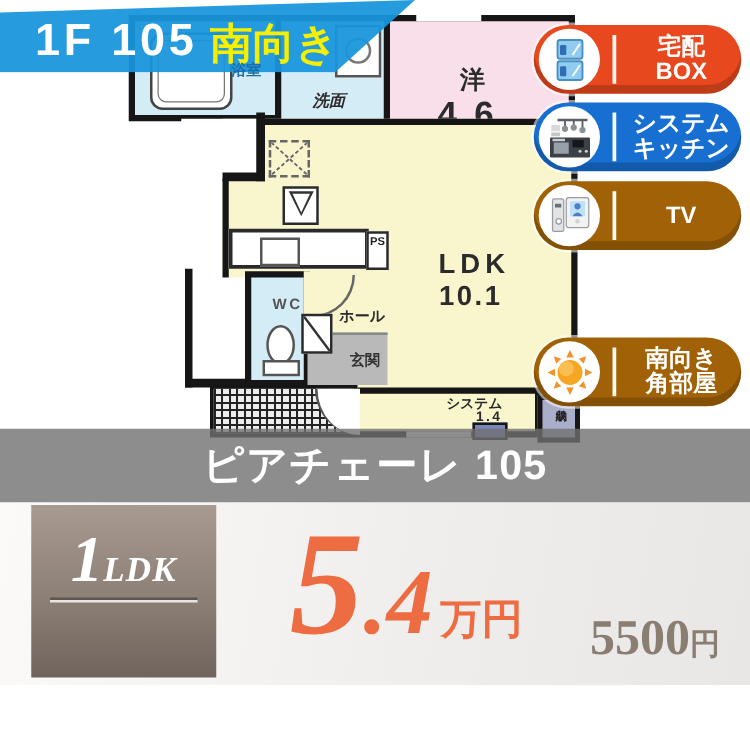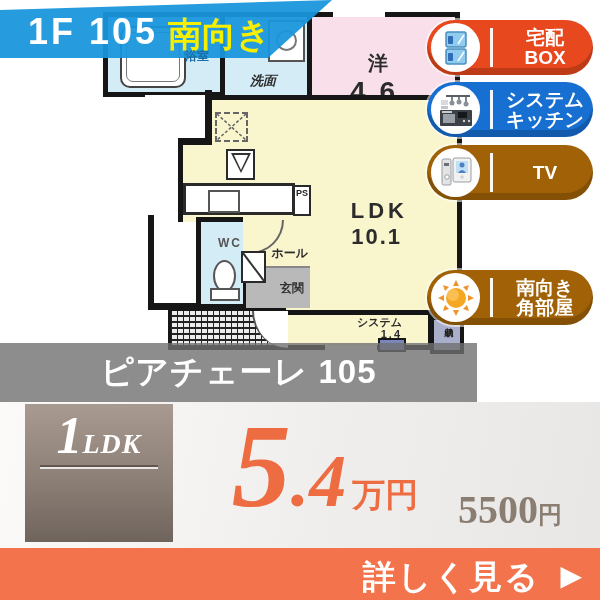--- a/index.html
+++ b/index.html
@@ -55,46 +55,46 @@
   .badge{position:absolute;left:427px;width:166px;height:55px;border-radius:28px;
          box-shadow:inset 0 -7px 0 rgba(0,0,0,0.18), 0 0 0 2px rgba(255,255,255,0.55);}
   .badge .circ{position:absolute;left:4px;top:3px;width:49px;height:49px;background:#fff;border-radius:50%;
                display:flex;align-items:center;justify-content:center;}
   .badge .sep{position:absolute;left:63px;top:8px;width:3px;height:39px;background:rgba(255,255,255,0.95);}
   .badge .txt{position:absolute;left:72px;top:0;width:92px;height:55px;display:flex;flex-direction:column;
               align-items:center;justify-content:center;color:#fff;font-weight:bold;font-size:19px;line-height:1.02;
               text-align:center;white-space:nowrap;}
   .b-red{background:#e8481e;}  .b-blue{background:#176fd2;}  .b-green{background:#a16207;}
   
-  .band{left:0;top:343px;width:477px;height:59px;background:rgba(112,112,112,0.80);
+  .band{left:0;top:343px;width:600px;height:59px;background:rgba(112,112,112,0.80);
         display:flex;align-items:center;justify-content:center;}
   .band span{color:#fff;font-size:33px;font-weight:bold;letter-spacing:1px;}
   
   .info{left:0;top:402px;width:600px;height:146px;background:linear-gradient(100deg,#fbfaf9 0%,#f0eeec 55%,#e9e7e5 100%);}
   .layoutbox{position:absolute;left:25px;top:2px;width:148px;height:138px;color:#fff;
              background:linear-gradient(180deg,#a89a90 0%,#8c7f76 55%,#6f645c 100%);
              font-family:"Liberation Serif","DejaVu Serif",serif;font-style:italic;text-align:center;}
-  .layoutbox .l1{margin-top:2px;}
+  .layoutbox .l1{margin-top:15px;}
   .layoutbox .l1 .big{font-size:52px;font-weight:bold;}
   .layoutbox .l1 .sm{font-size:28px;font-weight:bold;letter-spacing:1px;}
   .layoutbox .divider{margin:2px auto 0;width:118px;height:0;border-top:2px solid rgba(255,255,255,0.8);
                       box-shadow:0 -2px 0 rgba(60,50,45,0.55);}
   .layoutbox .l2 .big{font-size:44px;font-weight:bold;}
   .layoutbox .l2 .sm{font-size:26px;font-weight:bold;}
   .layoutbox .l2 .unit{font-size:18px;font-weight:bold;}
   .price{position:absolute;left:195px;top:0;width:260px;height:140px;display:flex;align-items:baseline;
          justify-content:center;color:#ed6c42;}
   .price .d1{font-family:"Liberation Serif","DejaVu Serif",serif;font-style:italic;font-weight:bold;font-size:118px;line-height:130px;}
   .price .d2{font-family:"Liberation Serif","DejaVu Serif",serif;font-style:italic;font-weight:bold;font-size:74px;}
   .price .u{font-size:33px;font-weight:bold;margin-left:6px;}
   .newbadge{position:absolute;left:487px;top:6px;width:88px;height:37px;background:#d8353b;border-radius:19px;
             color:#fff;font-size:23px;font-weight:bold;display:flex;align-items:center;justify-content:center;letter-spacing:5px;}
   .feelabel{position:absolute;left:464px;top:53px;width:126px;height:30px;background:#8a7d72;color:#fff;
             font-size:21px;font-weight:bold;display:flex;align-items:center;justify-content:center;letter-spacing:4px;}
-  .feevalue{position:absolute;left:458px;top:84px;width:132px;text-align:left;color:#8a7d72;
+  .feevalue{position:absolute;left:458px;top:84px;width:132px;text-align:center;color:#8a7d72;
             font-family:"Liberation Serif","DejaVu Serif",serif;font-weight:bold;}
   .feevalue .num{font-size:40px;}
   .feevalue .yen{font-size:24px;}
   
   .cta{left:0;top:548px;width:600px;height:52px;background:#f3744c;cursor:pointer;}
   .cta .lbl{position:absolute;right:60px;top:7px;color:#fff;font-size:33px;font-weight:bold;letter-spacing:2px;}
   .cta .arr{position:absolute;right:18px;top:11px;color:#fff;font-size:28px;}
 </style>
 </head>
 <body>
@@ -282,18 +282,14 @@
     <div class="price">
       <span class="d1">5</span>
         <span class="d2">.4</span>
         <span class="u">万円</span>
     </div>
     <div class="feevalue">
       <span class="num">5500</span><span class="yen">円</span>
     </div>
   </div>
 
-  <div class="abs cta">
-    <span class="lbl">詳しく見る</span>
-    <span class="arr">▶</span>
-  </div>
 
 </div>
 
 </body></html>

